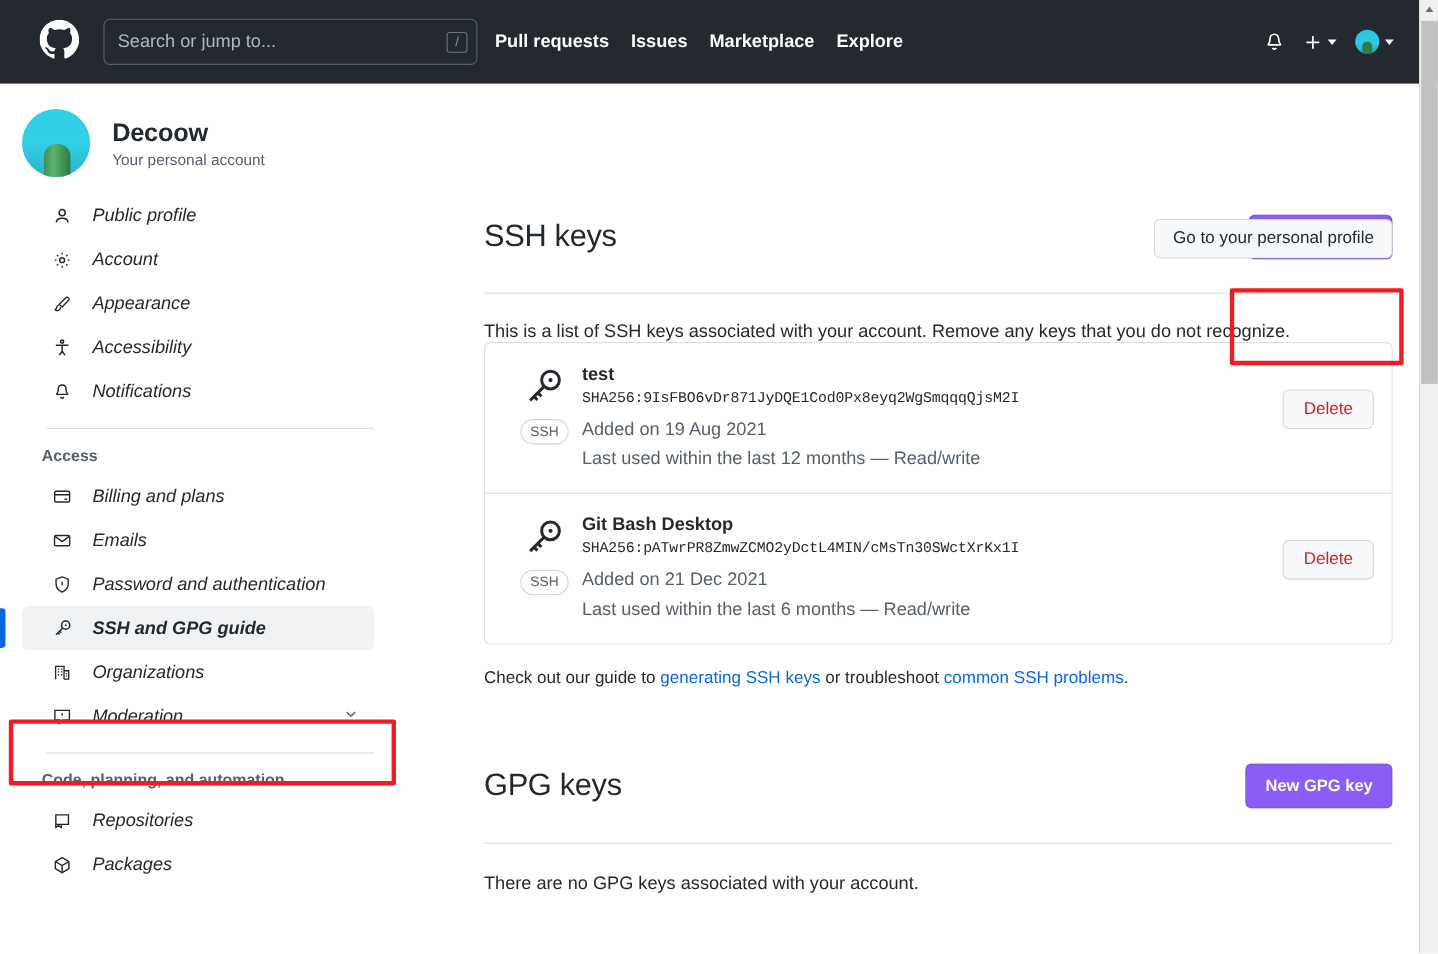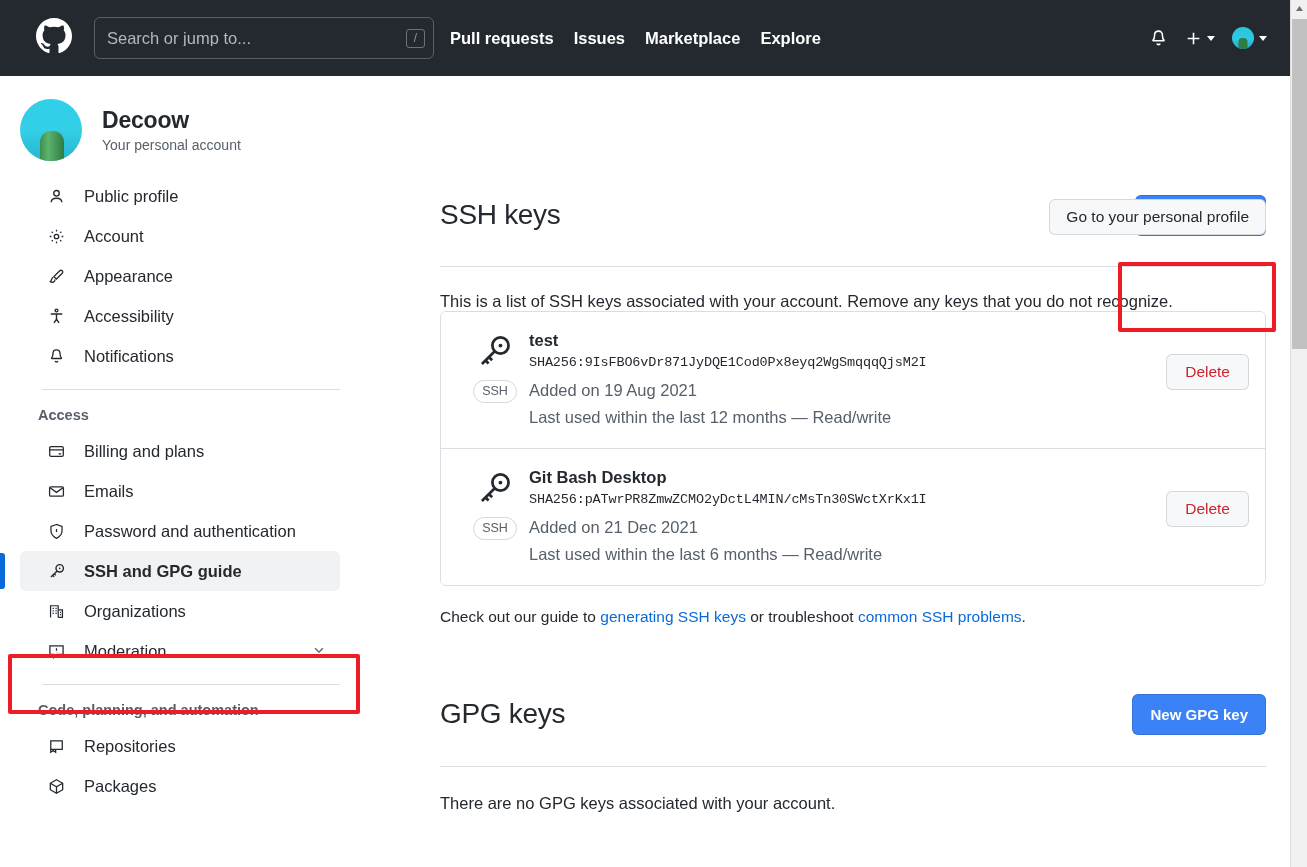--- a/index.html
+++ b/index.html
@@ -198,21 +198,21 @@
   }
   .nav-item .ic {
     width: 22px;
     flex: 0 0 22px;
     display: flex;
     align-items: center;
     justify-content: flex-start;
     margin-right: 14px;
     color: #24292f;
   }
-  .nav-item .lbl { white-space: nowrap; }
+  .nav-item .lbl { white-space: nowrap; font-style: italic; }
   .nav-item.active {
     background: #f1f2f4;
     font-weight: 600;
   }
   .nav-item.active::before {
     content: "";
     position: absolute;
     left: -20px; top: 2px;
     width: 5px; height: 36px;
     background: #0969da;
@@ -249,21 +249,21 @@
     border-bottom: 1px solid #d8dee4;
     min-height: 50px;
   }
   .section-title {
     font-size: 28px;
     font-weight: 400;
     color: #24292f;
     letter-spacing: -0.3px;
   }
   .btn-green {
-    background: #3b82f6;
+    background: #8b5cf6;
     border: 1px solid rgba(27,31,36,0.15);
     border-radius: 6px;
     color: #ffffff;
     font-size: 15px;
     font-weight: 600;
     padding: 11px 17px;
     cursor: pointer;
     font-family: inherit;
     white-space: nowrap;
   }

